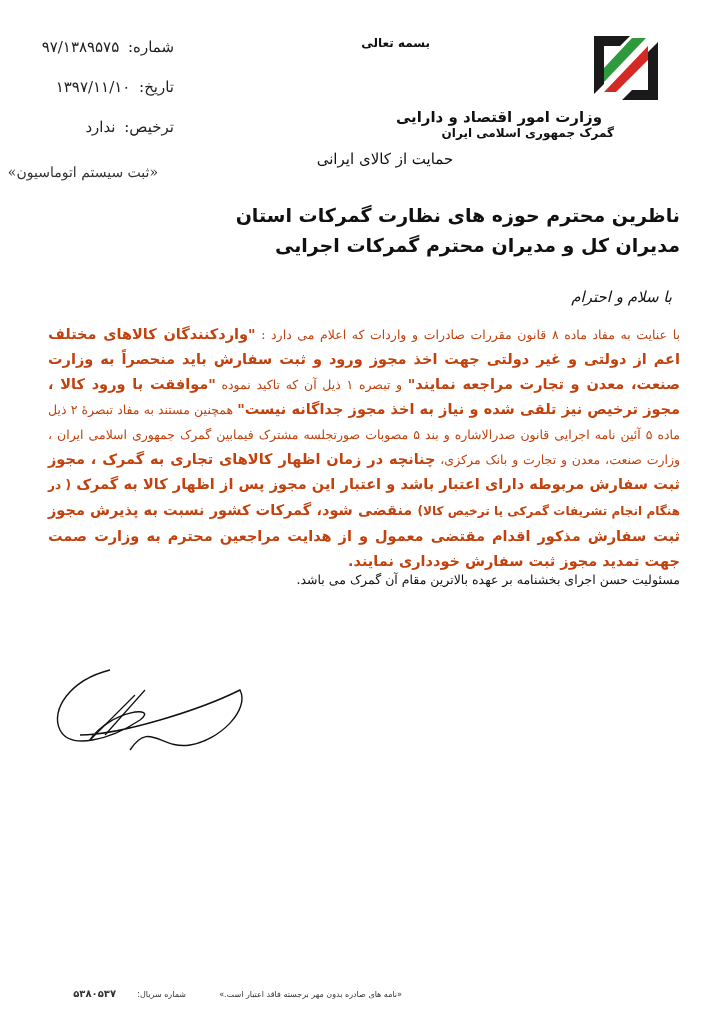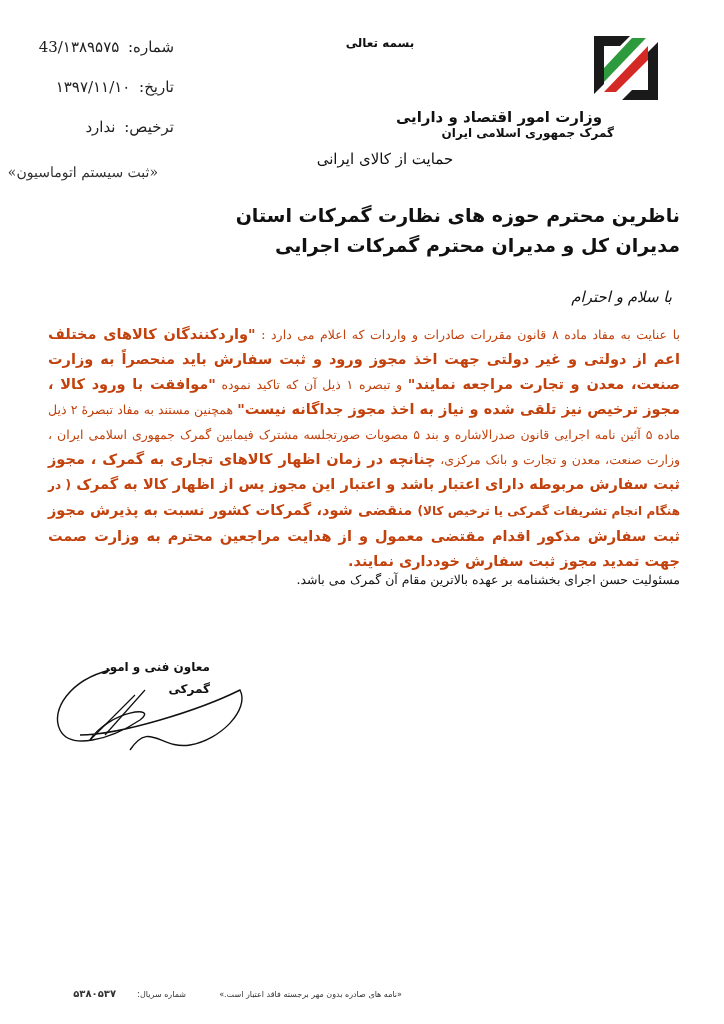--- a/index.html
+++ b/index.html
@@ -12,21 +12,21 @@
 
     
     .meta-line { font-family: "DejaVu Serif", serif; font-size: 15px; color: #222; white-space: nowrap; }
     .meta-label { margin-left: 4px; }
     .auto-note { font-size: 14px; color: #333; }
 
     
     .logo { left: 590px; top: 32px; width: 72px; height: 72px; }
     .org-line { font-family: "DejaVu Sans", sans-serif; font-weight: bold; font-size: 15px; color: #111; white-space: nowrap; }
 
-    .bismillah { left: 330px; top: 36px; width: 100px; text-align: center; font-family: "DejaVu Sans", sans-serif; font-weight: bold; font-size: 12px; }
+    .bismillah { left: 330px; top: 36px; width: 100px; text-align: right; font-family: "DejaVu Sans", sans-serif; font-weight: bold; font-size: 12px; }
     .motto { left: 290px; top: 150px; width: 190px; text-align: center; font-family: "DejaVu Serif", serif; font-size: 15px; }
 
     .addressee { right: 44px; font-family: "DejaVu Sans", sans-serif; font-weight: bold; font-size: 19px; white-space: nowrap; }
     .greeting { right: 52px; top: 288px; font-family: "DejaVu Serif", serif; font-style: italic; font-size: 15px; }
 
     .body-text {
       right: 44px; top: 322px; width: 632px; text-align: justify;
       font-family: "DejaVu Serif", serif; font-size: 12.5px; line-height: 25px; color: #c2410c;
     }
     .body-text b { font-family: "DejaVu Sans", sans-serif; font-weight: bold; font-size: 14.5px; }
@@ -38,21 +38,21 @@
     .signature { left: 50px; top: 650px; width: 200px; height: 110px; }
 
     .footer { top: 990px; font-family: "DejaVu Sans", sans-serif; font-size: 8px; color: #333; white-space: nowrap; }
     .serial-val { font-size: 10px; font-weight: bold; }
   </style>
 </head>
 <body>
 
 <div class="abs meta-line" dir="rtl" style="right:550px; top:38px;">
   <span class="meta-label">شماره:</span>
-  <span>43/۱۳۸۹۵۷۵</span>
+  <span>۹۷/۱۳۸۹۵۷۵</span>
 </div>
 <div class="abs meta-line" dir="rtl" style="right:550px; top:78px;">
   <span class="meta-label">تاریخ:</span>
   <span>۱۳۹۷/۱۱/۱۰</span>
 </div>
 <div class="abs meta-line" dir="rtl" style="right:550px; top:118px;">
   <span class="meta-label">ترخیص:</span>
   <span>ندارد</span>
 </div>
 <div class="abs auto-note" dir="rtl" style="right:566px; top:164px;">«ثبت سیستم اتوماسیون»</div>
@@ -77,18 +77,17 @@
 
 <div class="abs body-text" dir="rtl"><span>با عنایت به مفاد ماده ۸ قانون مقررات صادرات و واردات که اعلام می دارد : </span><b>"واردکنندگان کالاهای مختلف اعم از دولتی و غیر دولتی جهت اخذ مجوز ورود و ثبت سفارش باید منحصراً به وزارت صنعت، معدن و تجارت مراجعه نمایند"</b><span> و تبصره ۱ ذیل آن که تاکید نموده </span><b>"موافقت با ورود کالا ، مجوز ترخیص نیز تلقی شده و نیاز به اخذ مجوز جداگانه نیست"</b><span> همچنین مستند به مفاد تبصرهٔ ۲ ذیل ماده ۵ آئین نامه اجرایی قانون صدرالاشاره و بند ۵ مصوبات صورتجلسه مشترک فیمابین گمرک جمهوری اسلامی ایران ، وزارت صنعت، معدن و تجارت و بانک مرکزی، </span><b>چنانچه در زمان اظهار کالاهای تجاری به گمرک ، مجوز ثبت سفارش مربوطه دارای اعتبار باشد و اعتبار این مجوز پس از اظهار کالا به گمرک </b><b class="small-b">( در هنگام انجام تشریفات گمرکی یا ترخیص کالا)</b><b> منقضی شود، گمرکات کشور نسبت به پذیرش مجوز ثبت سفارش مذکور اقدام مقتضی معمول و از هدایت مراجعین محترم به وزارت صمت جهت تمدید مجوز ثبت سفارش خودداری نمایند.</b></div>
 
 <div class="abs closing" dir="rtl">مسئولیت حسن اجرای بخشنامه بر عهده بالاترین مقام آن گمرک می باشد.</div>
 
 <svg class="abs signature" viewBox="0 0 200 110">
   <path d="M60 20 C20 30 0 60 10 80 C20 100 60 90 90 70 C110 55 60 60 40 90 M30 85 C70 85 150 60 190 40 C200 60 170 90 140 95 C110 100 100 70 80 100" fill="none" stroke="#111" stroke-width="1.4"></path>
   <path d="M85 45 L40 90 M95 40 L55 85" fill="none" stroke="#111" stroke-width="1.2"></path>
 </svg>
 <div class="abs signer" dir="rtl">
-  <div>معاون فنی و امور گمرکی</div>
 </div>
 
 <div class="abs footer" dir="rtl" style="right:322px;">«نامه های صادره بدون مهر برجسته فاقد اعتبار است.»</div>
 <div class="abs footer" dir="rtl" style="right:538px;">شماره سریال:</div>
 <div class="abs footer serial-val" dir="rtl" style="right:608px; top:988px;">۵۳۸۰۵۳۷</div>
 
 </body></html>

